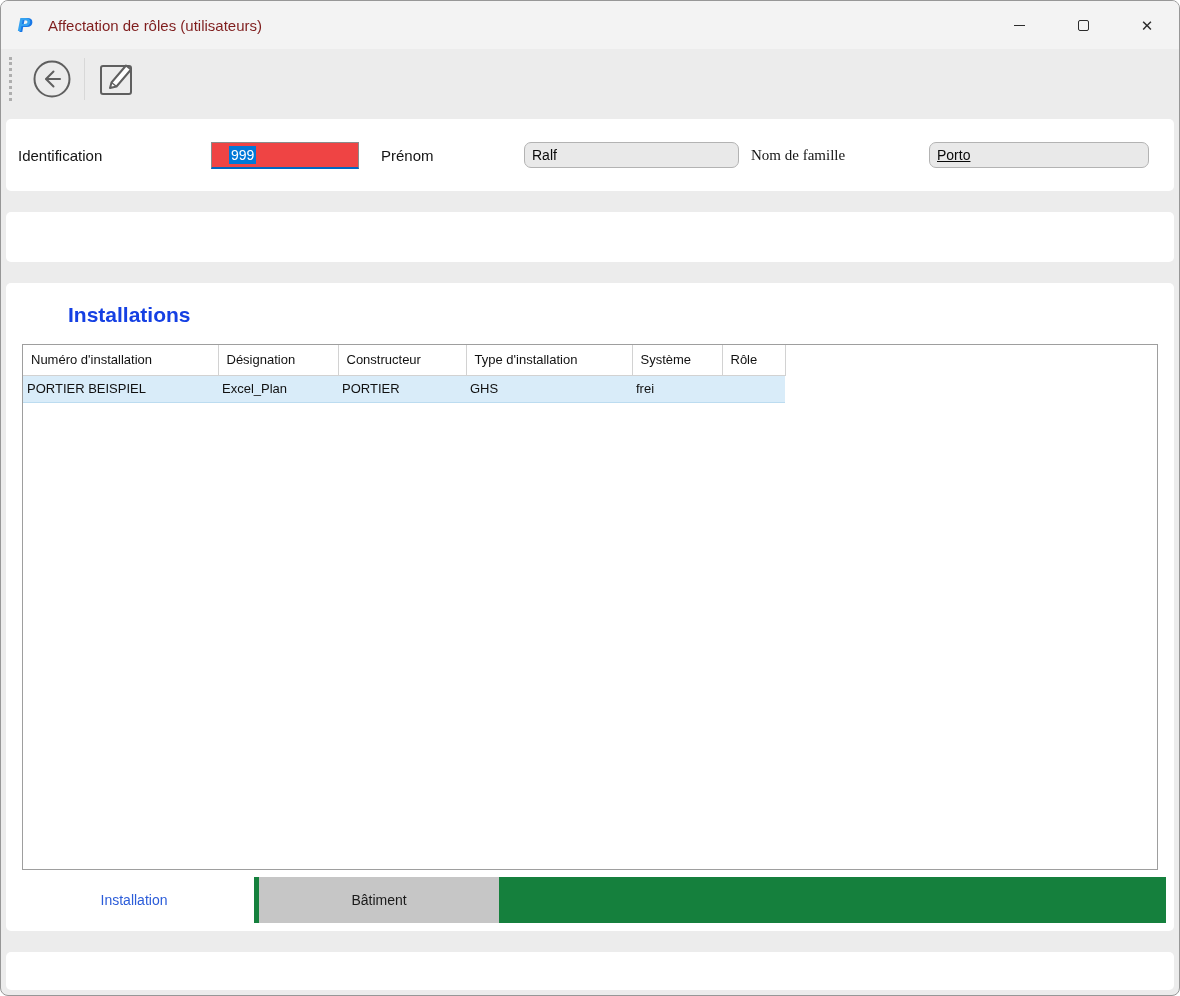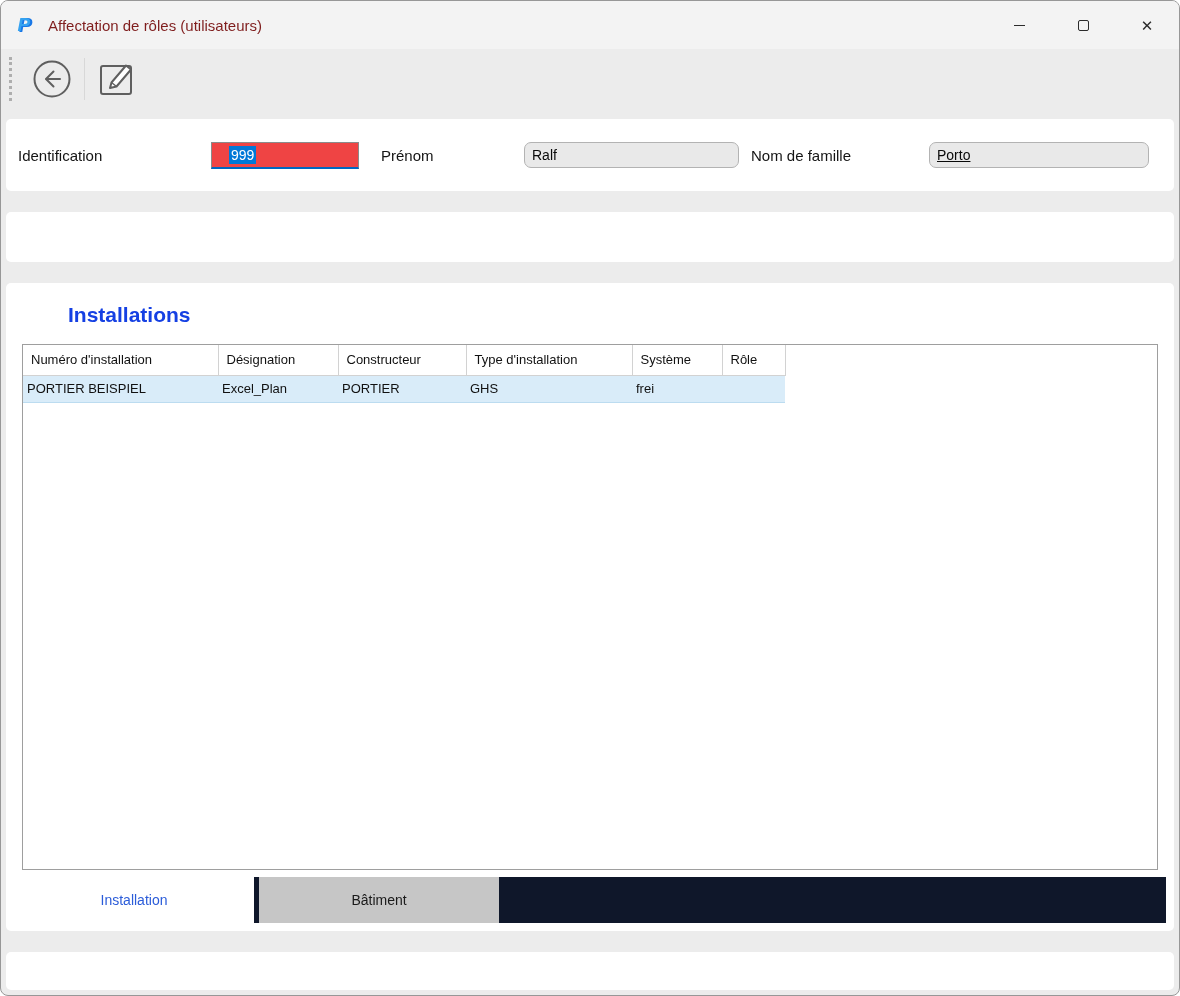--- a/index.html
+++ b/index.html
@@ -48,21 +48,21 @@
   .panel { background: #ffffff; border-radius: 5px; }
   .form-panel { height: 72px; flex: 0 0 72px; display: flex; align-items: center; padding: 0 12px; }
   .spacer-panel { height: 50px; flex: 0 0 50px; }
   .main-panel { flex: 1; display: flex; flex-direction: column; padding-top: 16px; overflow: hidden; }
   .status-panel { height: 38px; flex: 0 0 38px; }
 
   
   .fld-label { font-size: 15px; color: #141414; }
   .lbl-id { width: 193px; }
   .lbl-first { width: 143px; margin-left: 22px; }
-  .lbl-last { width: 178px; margin-left: 12px; }
+  .lbl-last { width: 178px; margin-left: 12px; font-family: Liberation Serif, serif; }
 
   .textbox-id {
     width: 148px; height: 27px;
     background: #ef4444;
     border: 1px solid #8b8b8b;
     border-bottom: 2px solid #0067c0;
     display: flex; align-items: center;
     padding-left: 17px; font-size: 14px;
   }
   .sel { background: #0078d7; color: #ffffff; padding: 1px 2px; }
@@ -107,21 +107,21 @@
     white-space: nowrap; overflow: hidden;
     color: #111111;
   }
   .c0 { width: 195px; } .c1 { width: 120px; } .c2 { width: 128px; }
   .c3 { width: 166px; } .c4 { width: 90px; }  .c5 { width: 63px; }
 
   
   .tabstrip {
     height: 46px; flex: 0 0 46px;
     margin: 7px 8px 8px 8px;
-    background: #0f172a;
+    background: #15803d;
     display: flex; gap: 5px;
   }
   .tab {
     width: 240px; height: 100%;
     display: flex; align-items: center; justify-content: center;
     font-size: 14px; border: none;
   }
   .tab.active { background: #ffffff; color: #2b5cd9; }
   .tab.inactive { background: #c6c6c6; color: #1a1a1a; }
 </style>

